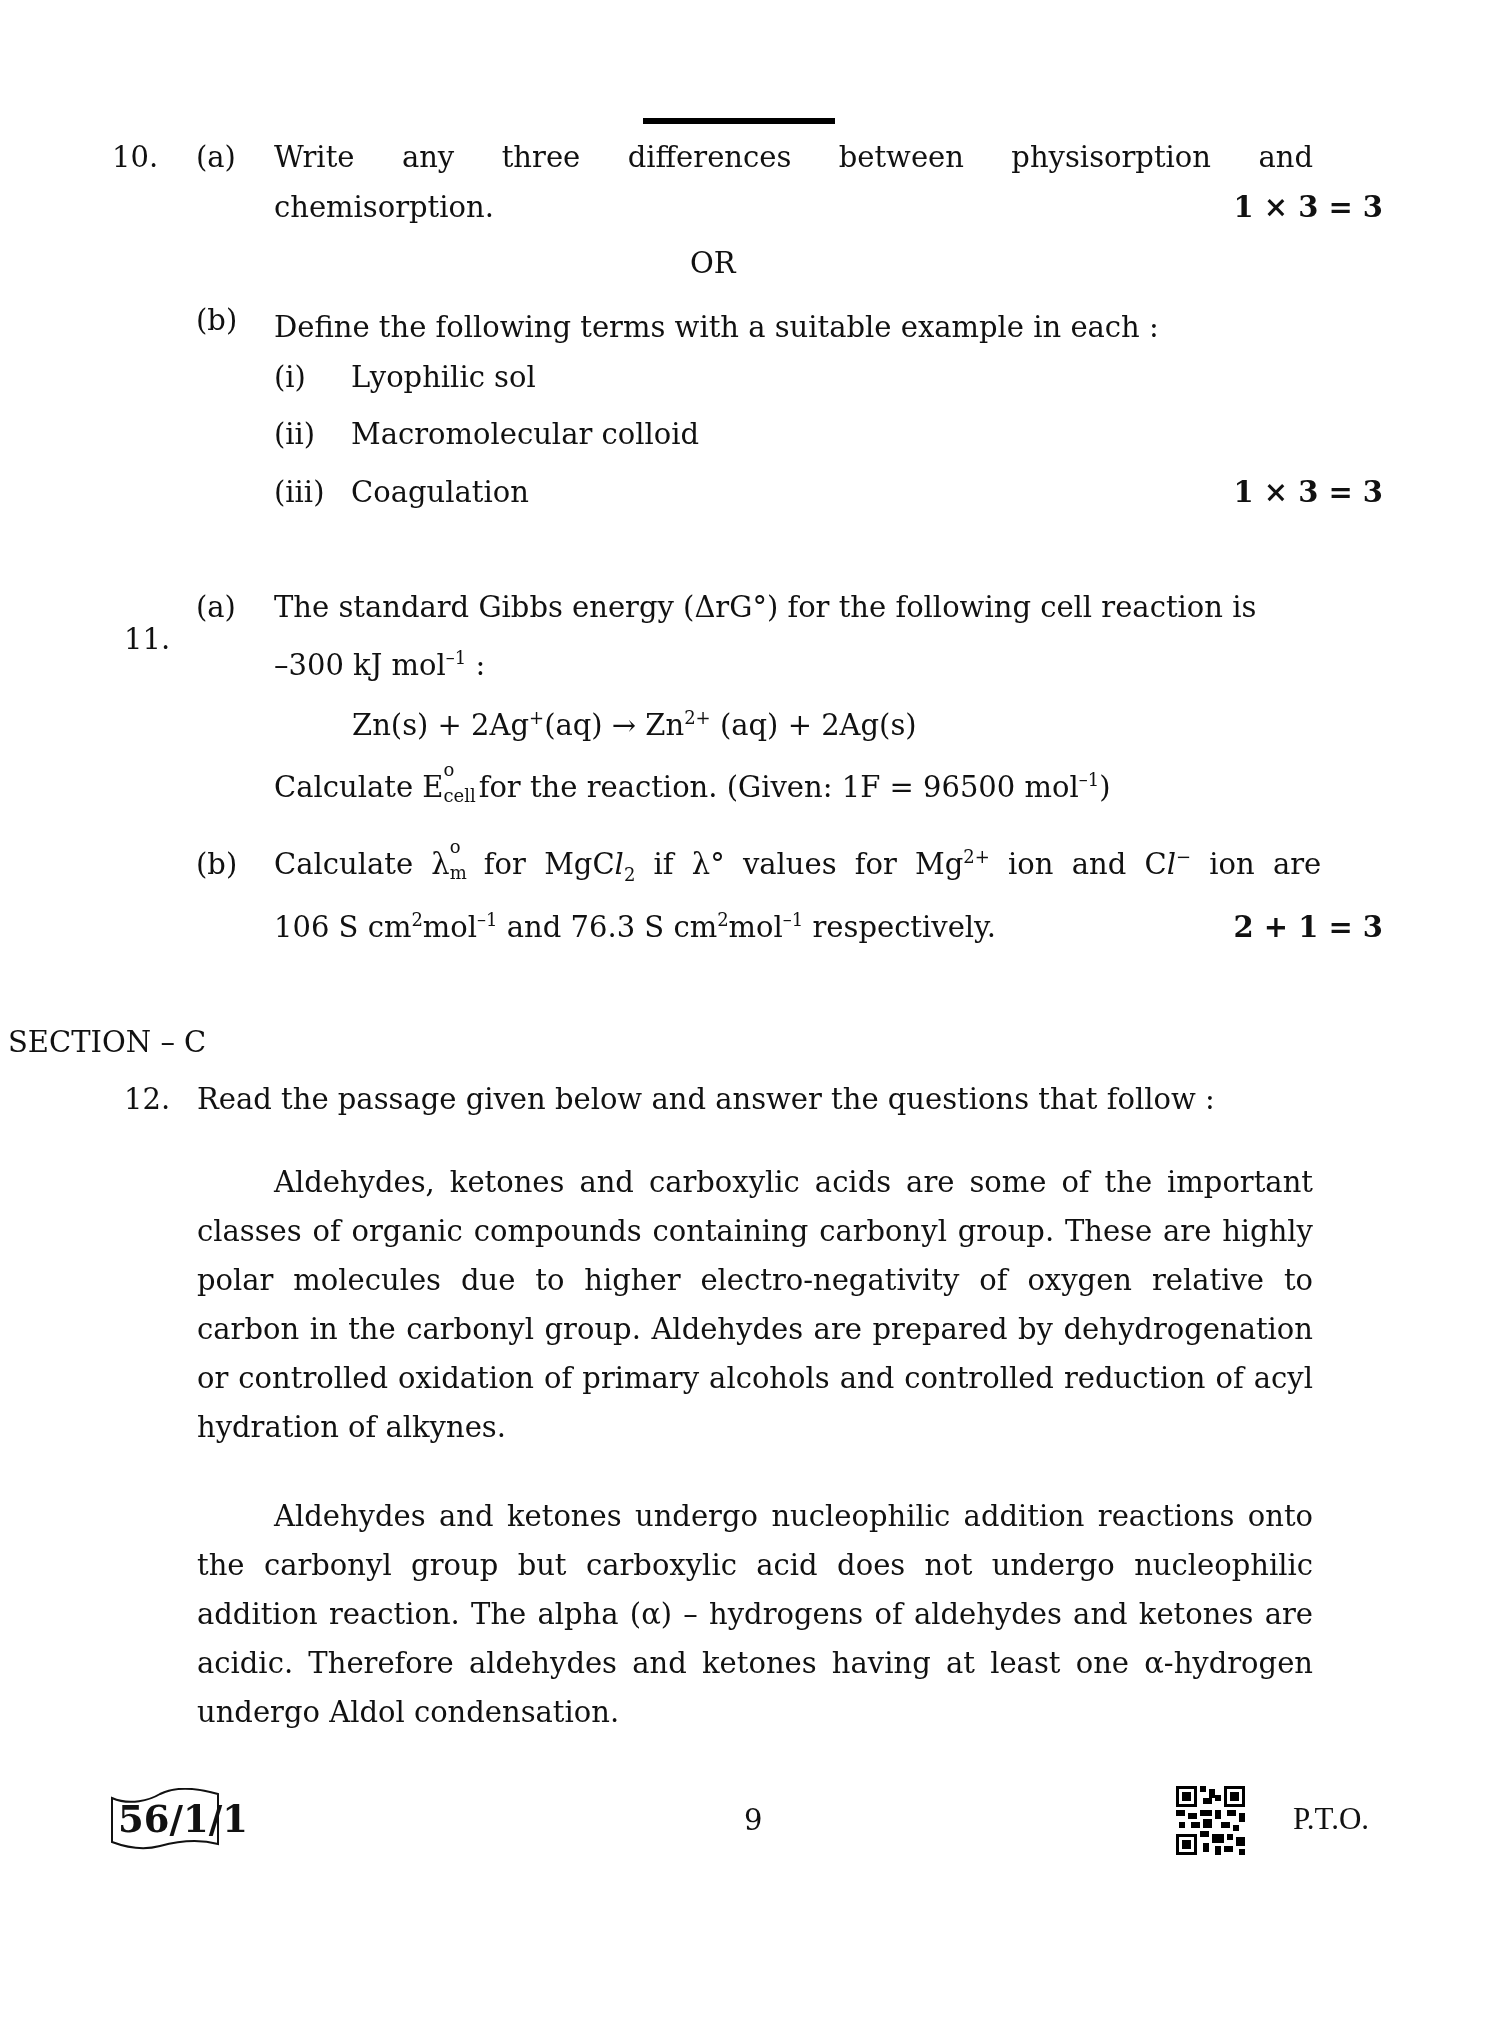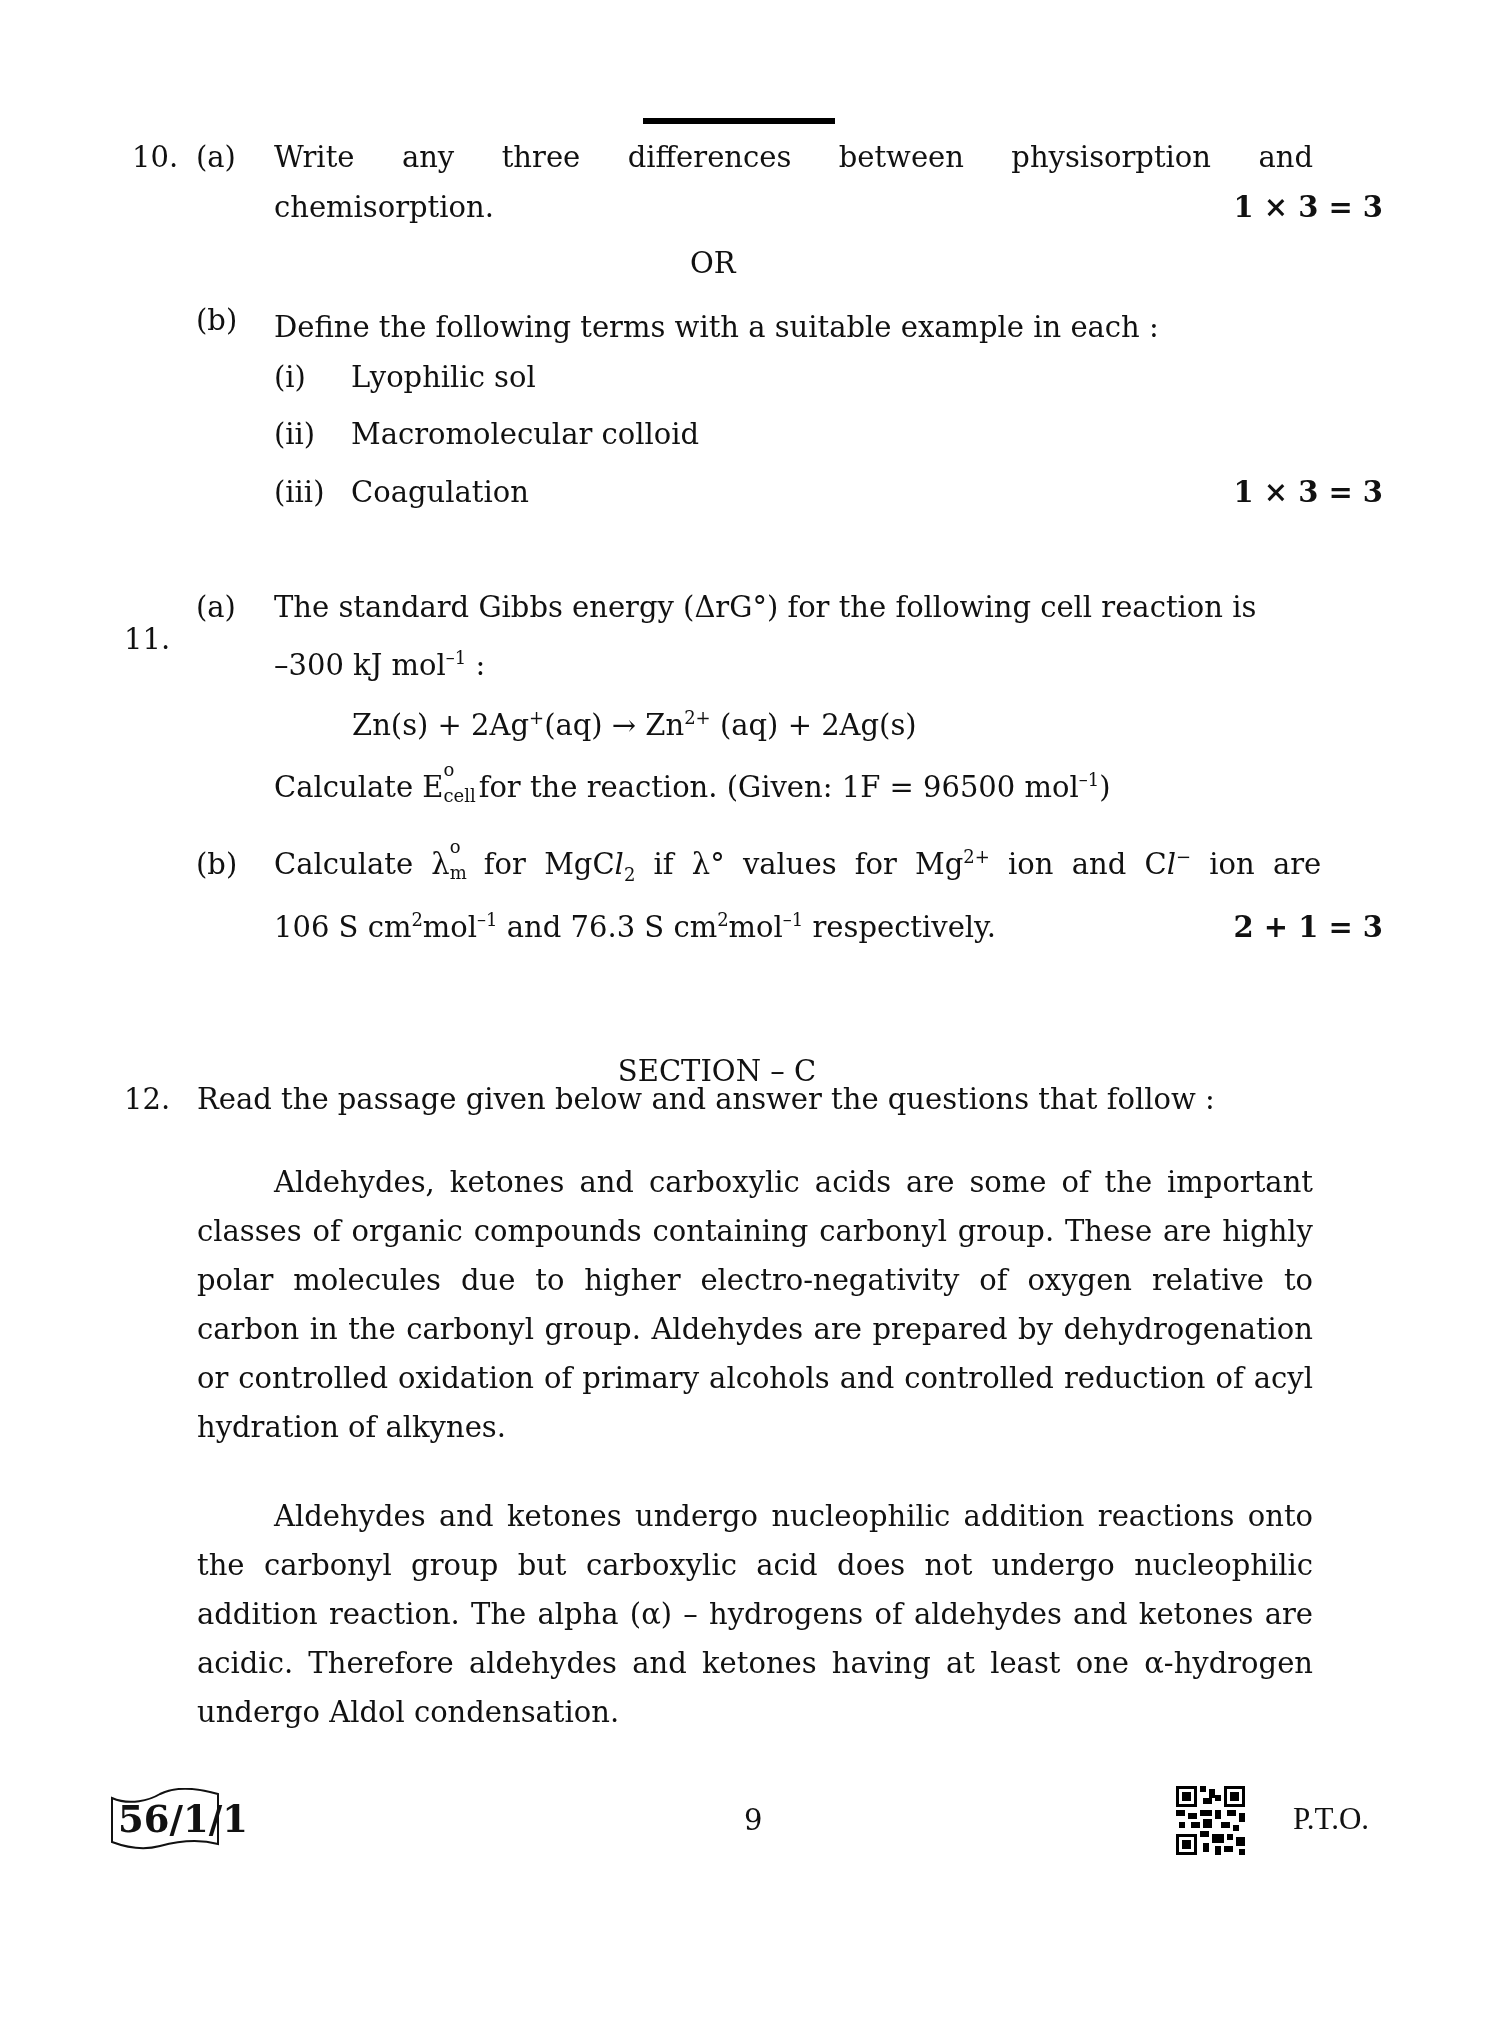--- a/index.html
+++ b/index.html
@@ -15,21 +15,21 @@
   .rule { position:absolute; left:643px; top:118px; width:192px; height:6px; background:#000; }
   .badge { position:absolute; left:110px; top:1788px; width:110px; height:60px; }
   .qr { position:absolute; left:1176px; top:1786px; width:69px; height:69px; }
   .marks { font-weight:bold; }
 </style>
 </head>
 <body>
 
 <div class="rule"></div>
 
-<div class="ln" style="left:132px;top:140px;text-align:right;">10.</div>
+<div class="ln" style="left:112px;top:140px;text-align:right;">10.</div>
 <div class="ln" style="left:196px;top:140px;">(a)</div>
 <div class="ln" style="left:274px;top:140px;width:1039px;display:flex;justify-content:space-between;">
   <span>Write</span>
   <span>any</span>
   <span>three</span>
   <span>differences</span>
   <span>between</span>
   <span>physisorption</span>
   <span>and</span>
 </div>
@@ -54,21 +54,21 @@
 <div class="ln" style="left:274px;top:590px;">The standard Gibbs energy (ΔrG°) for the following cell reaction is</div>
 <div class="ln" style="left:274px;top:648px;"><span>–300 kJ mol</span><sup>–1</sup><span> :</span></div>
 <div class="ln" style="left:352px;top:708px;"><span>Zn(s) + 2Ag</span><sup>+</sup><span>(aq) → Zn</span><sup>2+</sup><span> (aq) + 2Ag(s)</span></div>
 <div class="ln" style="left:274px;top:770px;"><span>Calculate E</span><span style="display:inline-block;position:relative;width:26px;height:20px;vertical-align:baseline;"><span style="position:absolute;left:0;top:-16px;font-size:18px;line-height:18px;">o</span><span style="position:absolute;left:0;top:10px;font-size:18px;line-height:18px;">cell</span></span><span> for the reaction. (Given: 1F = 96500 mol</span><sup>–1</sup><span>)</span></div>
 
 <div class="ln" style="left:196px;top:847px;">(b)</div>
 <div class="ln" style="left:274px;top:847px;width:1039px;word-spacing:9px;"><span>Calculate λ</span><span style="display:inline-block;position:relative;width:16px;height:20px;"><span style="position:absolute;left:0;top:-16px;font-size:18px;line-height:18px;">o</span><span style="position:absolute;left:0;top:10px;font-size:18px;line-height:18px;">m</span></span><span> for MgC</span><i>l</i><sub>2</sub><span> if λ° values for Mg</span><sup>2+</sup><span> ion and C</span><i>l</i><sup>−</sup><span> ion are</span></div>
 <div class="ln" style="left:274px;top:910px;"><span>106 S cm</span><sup>2</sup><span>mol</span><sup>–1</sup><span> and 76.3 S cm</span><sup>2</sup><span>mol</span><sup>–1</sup><span> respectively.</span></div>
 <div class="ln marks" style="right:122px;top:910px;">2 + 1 = 3</div>
 
-<div class="ln b" style="left:0;width:1434px;text-align:center;top:1025px;margin-top:29px;">SECTION – C</div>
+<div class="ln b" style="left:8px;width:1434px;text-align:left;top:1025px;">SECTION – C</div>
 
 <div class="ln" style="left:124px;top:1082px;">12.</div>
 <div class="ln" style="left:197px;top:1082px;">Read the passage given below and answer the questions that follow :</div>
 
 <div class="just" style="top:1158px;">
   <span class="row" style="padding-left:77px;">Aldehydes, ketones and carboxylic acids are some of the important</span>
   <span class="row">classes of organic compounds containing carbonyl group. These are highly</span>
   <span class="row">polar molecules due to higher electro-negativity of oxygen relative to</span>
   <span class="row">carbon in the carbonyl group. Aldehydes are prepared by dehydrogenation</span>
   <span class="row">or controlled oxidation of primary alcohols and controlled reduction of acyl</span>

